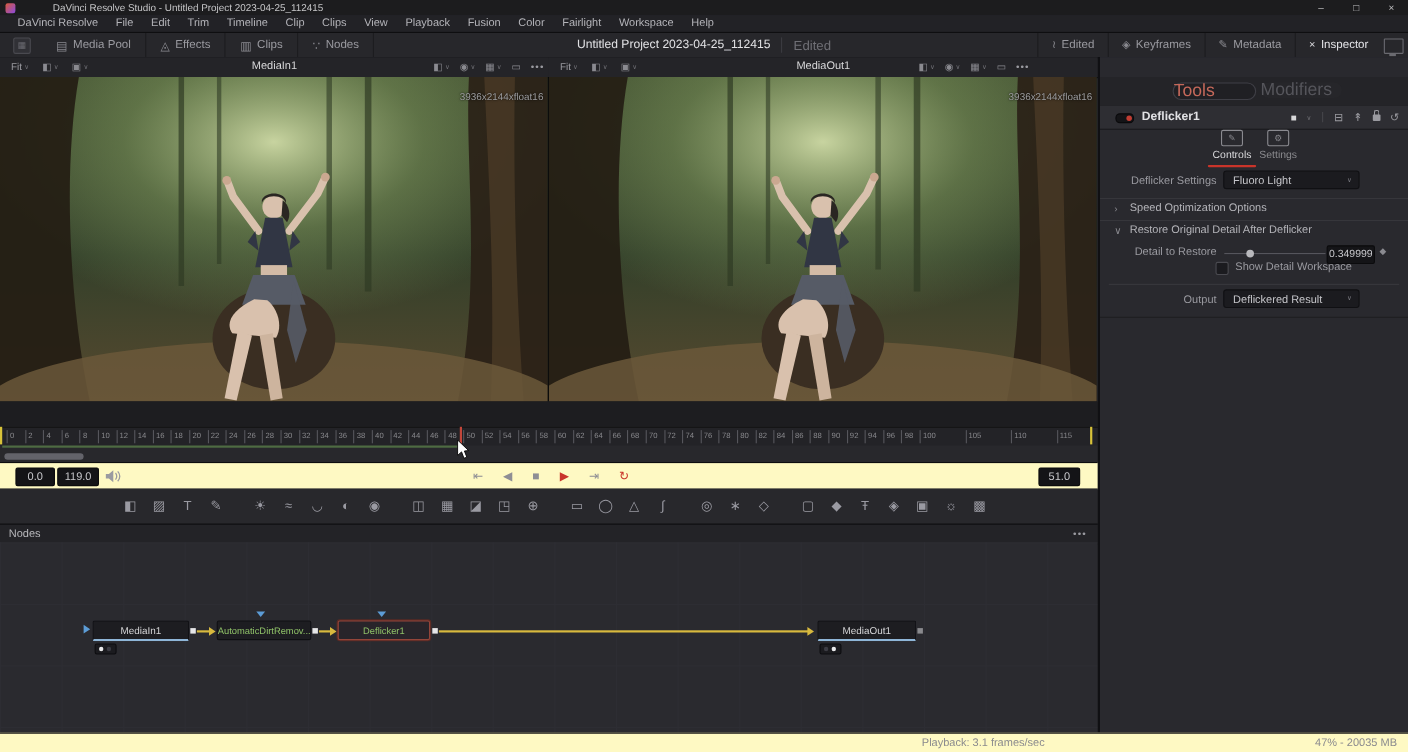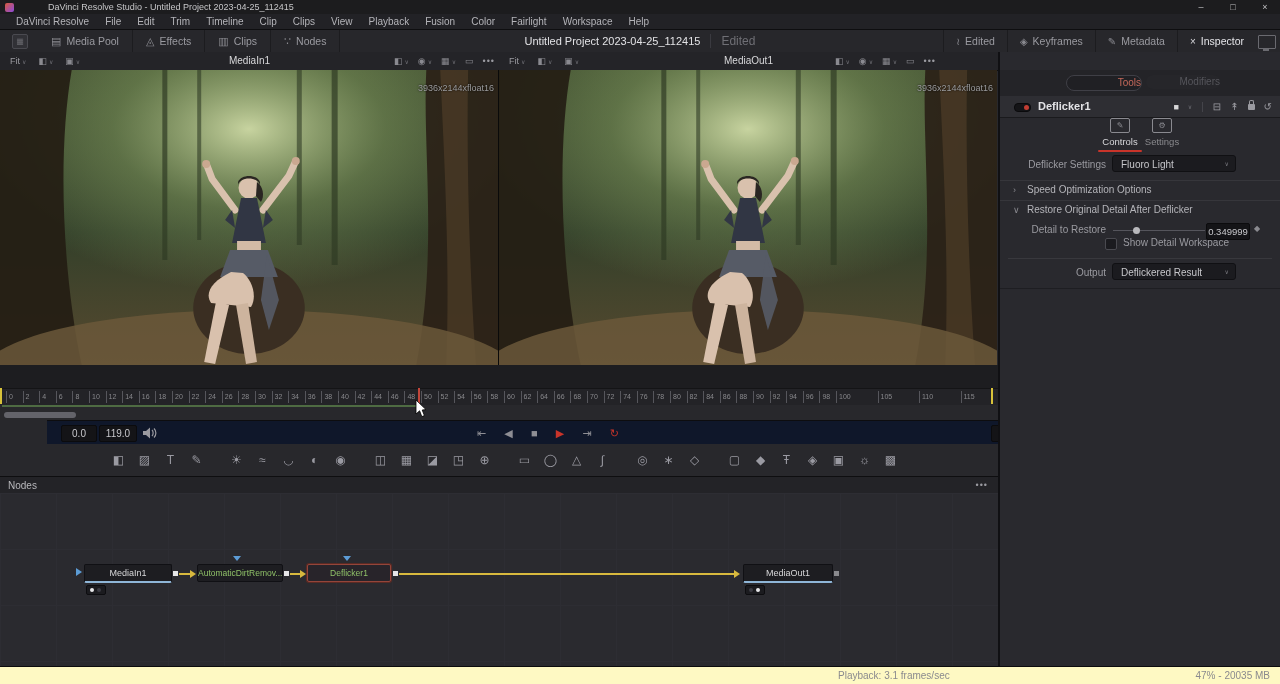--- a/index.html
+++ b/index.html
@@ -63,21 +63,21 @@
   #ruler{left:0;top:388px;width:998px;height:16px;background:#232327;border-top:1px solid #141416;}
   .tick{position:absolute;top:2px;height:12px;border-left:1px solid #56565c;padding-left:2px;font-size:7px;color:#88888c;line-height:12px;}
   #range-start-mark{left:0;top:388px;width:2px;height:16px;background:#d8c23a;}
   #range-end-mark{left:991px;top:388px;width:2px;height:16px;background:#d8c23a;}
   #playhead{left:418px;top:388px;width:2px;height:17px;background:#c2463a;}
   #renderline{left:2px;top:405px;width:417px;height:2px;background:#4e6b42;}
   #scroll-handle{left:4px;top:412px;width:72px;height:6px;border-radius:3px;background:#63636a;}
   #mouse-cursor{left:415px;top:400px;width:12px;height:18px;z-index:50;}
 
   
-  #transport{left:0;top:420px;width:998px;height:24px;background:#0f172a;border-top:1px solid #0d0d0f;margin-left:47px;}
+  #transport{left:0;top:420px;width:998px;height:24px;background:#fef9c3;border-top:1px solid #0d0d0f;}
   .tfield{position:absolute;top:4px;height:15px;background:#141417;border:1px solid #0b0b0d;border-radius:2px;font-size:10px;color:#c8c8cc;text-align:center;line-height:15px;}
   #f-in{left:14px;width:34px;}
   #f-out{left:52px;width:36px;}
   #f-cur{left:944px;width:36px;}
   #speaker{left:96px;top:6px;}
   #tbtns{left:430px;top:2px;width:142px;height:20px;display:flex;align-items:center;justify-content:space-between;}
   .tbtn{font-size:11px;color:#8e8e94;line-height:20px;}
   .tbtn[data-accent="1"]{color:#c9342a;}
 
   
@@ -104,21 +104,21 @@
   .triD{position:absolute;width:0;height:0;border-top:5px solid #5c9cd6;border-left:4px solid transparent;border-right:4px solid transparent;}
   .vdots{position:absolute;width:18px;height:8px;background:#1b1b1f;border:1px solid #0d0d10;border-radius:2px;}
   .vdots i{position:absolute;top:2px;width:4px;height:4px;border-radius:50%;}
   .vdots .d1{left:3px;} .vdots .d2{left:10px;}
   .don{background:#e8e8ea;} .doff{background:#3c3c44;}
 
   
   #inspector{left:1000px;top:52px;width:280px;height:614px;background:#29292e;font-size:10px;}
   #insp-divider{left:998px;top:52px;width:2px;height:614px;background:#101013;}
   #tabsrow{position:absolute;left:0;top:18px;width:280px;height:26px;background:#242428;border-bottom:1px solid #151518;}
-  .tab-pill{position:absolute;top:5px;height:14px;border-radius:8px;font-size:10px;text-align:right;line-height:14px;}
+  .tab-pill{position:absolute;top:5px;height:14px;border-radius:8px;font-size:16px;text-align:left;line-height:14px;}
   #tab-tools{left:66px;width:74px;background:#202024;border:1px solid #3f3f46;color:#c4685a;}
   #tab-modifiers{left:146px;width:74px;background:#26262a;color:#55555b;}
   #nodehead{position:absolute;left:0;top:44px;width:280px;height:21px;background:#2e2e33;border-bottom:1px solid #1a1a1d;}
   .toggle{position:absolute;left:14px;top:7px;width:15px;height:7px;border-radius:4px;background:#141417;border:1px solid #0a0a0c;}
   .toggle i{position:absolute;right:1px;top:1px;width:5px;height:5px;border-radius:50%;background:#c23d33;}
   #nodehead-name{position:absolute;left:38px;top:0;line-height:21px;font-size:11px;font-weight:bold;color:#e2e2e5;}
   #nodehead-icons{position:absolute;right:8px;top:0;height:21px;display:flex;align-items:center;gap:9px;color:#9a9aa0;}
   #nodehead-icons .sw{color:#d8d8da;font-size:9px;}
   #nodehead-icons .sep{color:#4a4a50;font-size:10px;}
   #nodehead-icons .ic{font-size:10px;}

